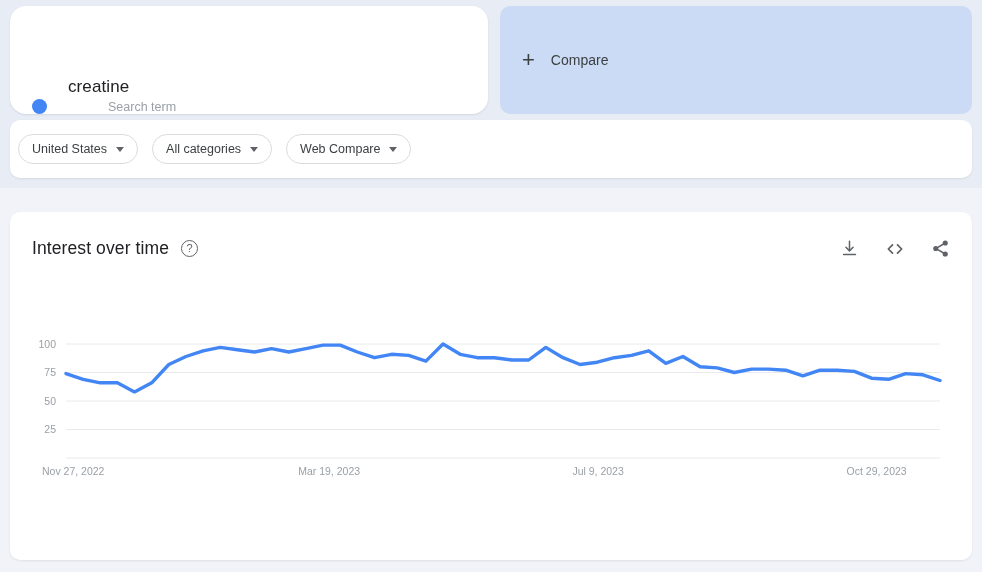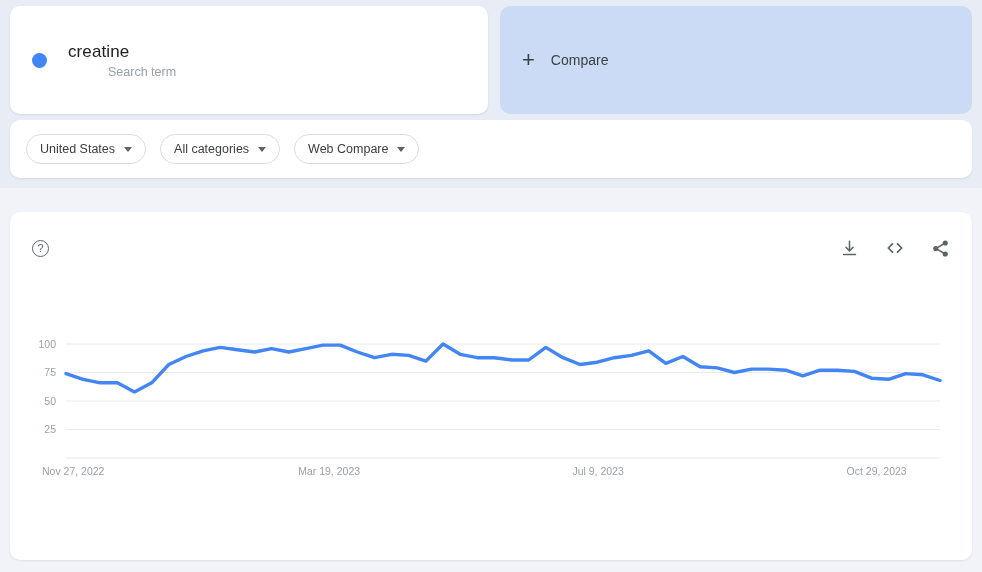--- a/index.html
+++ b/index.html
@@ -24,22 +24,22 @@
 
   
   .term-row {
     position: absolute; top: 6px; left: 10px;
     width: 962px; height: 108px;
     display: flex; gap: 0;
   }
   .term-card {
     width: 478px; height: 108px;
     background: #ffffff;
-    border-radius: 10px;
-    display: flex; align-items: center;
+    border-radius: 16px;
+    display: flex; align-items: flex-end;
     padding-left: 22px;
     box-shadow: 0 1px 2px rgba(60,64,67,.12);
   }
   .term-dot {
     width: 15px; height: 15px; border-radius: 50%;
     background: #4285f4; flex: 0 0 auto;
     margin-right: 21px;
   }
   .term-text { display: flex; flex-direction: column; gap: 3px; }
   .term-title {
@@ -63,21 +63,21 @@
   }
   .compare-label { font-size: 14px; color: #3c4043; }
 
   
   .filter-bar {
     position: absolute; top: 120px; left: 10px;
     width: 962px; height: 58px;
     background: #ffffff;
     border-radius: 10px;
     display: flex; align-items: center;
-    padding-left: 16px; gap: 14px;
+    padding-left: 8px; gap: 14px;
     box-shadow: 0 1px 2px rgba(60,64,67,.10);
   }
   .chip {
     height: 30px;
     border: 1px solid #dadce0;
     border-radius: 16px;
     display: inline-flex; align-items: center;
     padding: 0 13px;
     font-size: 12.5px; color: #3c4043;
     background: #fff; cursor: pointer;
@@ -149,20 +149,21 @@
     </div>
     <div class="chip">
       <span>Web Compare</span>
       <span class="caret"></span>
     </div>
   </div>
 
   <div class="chart-card">
     <div class="chart-head">
       <div class="chart-title-wrap">
+        <span class="chart-title">Interest over time</span>
         <span class="help-icon">?</span>
       </div>
       <div class="chart-actions">
         <span class="act-ico">
           <svg width="19" height="19" viewBox="0 0 24 24" fill="none" stroke="#5f6368" stroke-width="1.9" stroke-linecap="round" stroke-linejoin="round">
             <path d="M12 3v11"></path>
               <path d="M7.5 10.5 12 15l4.5-4.5"></path>
               <path d="M4.5 19.5h15"></path>
           </svg>
         </span>

